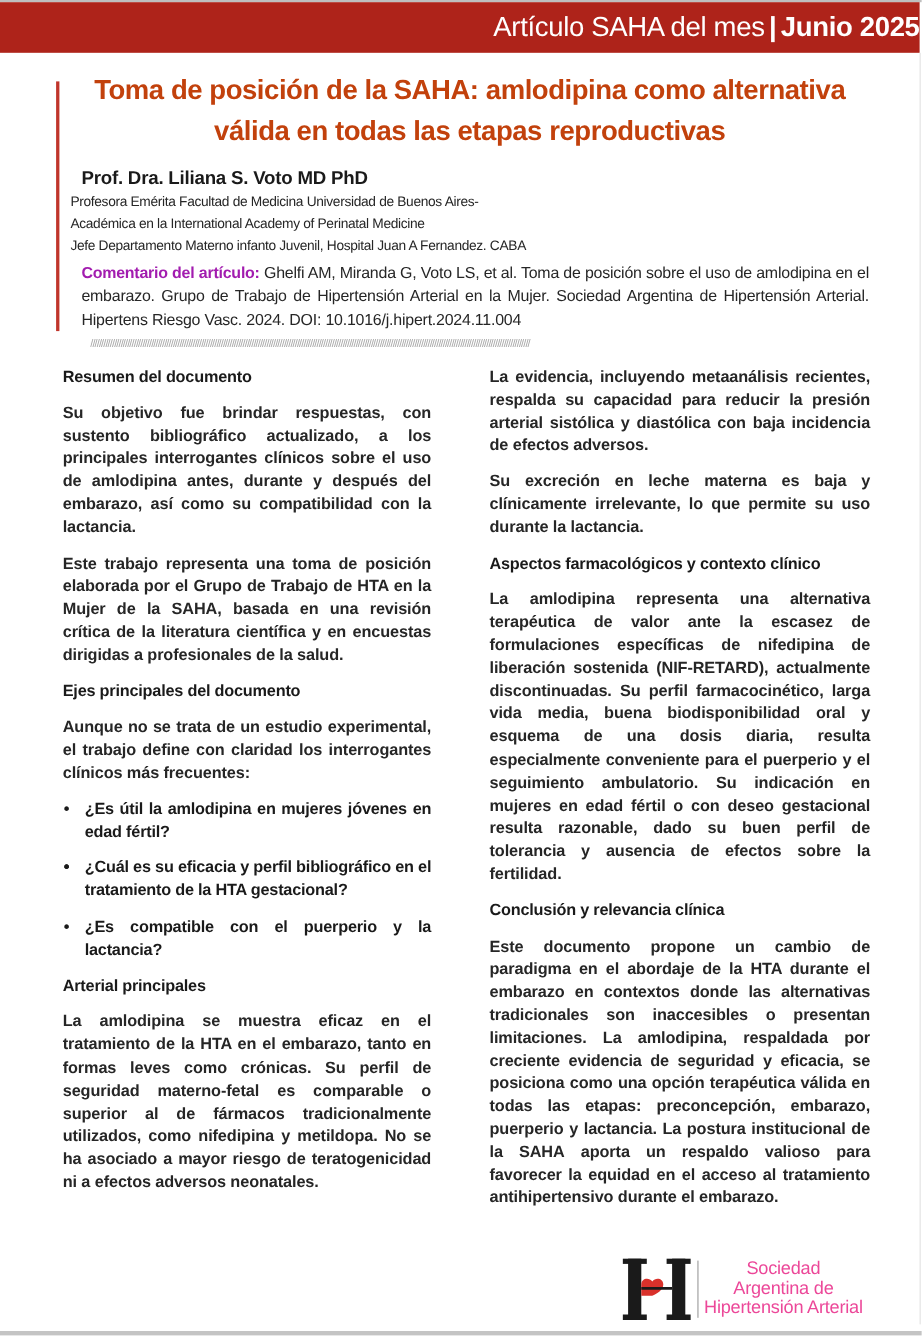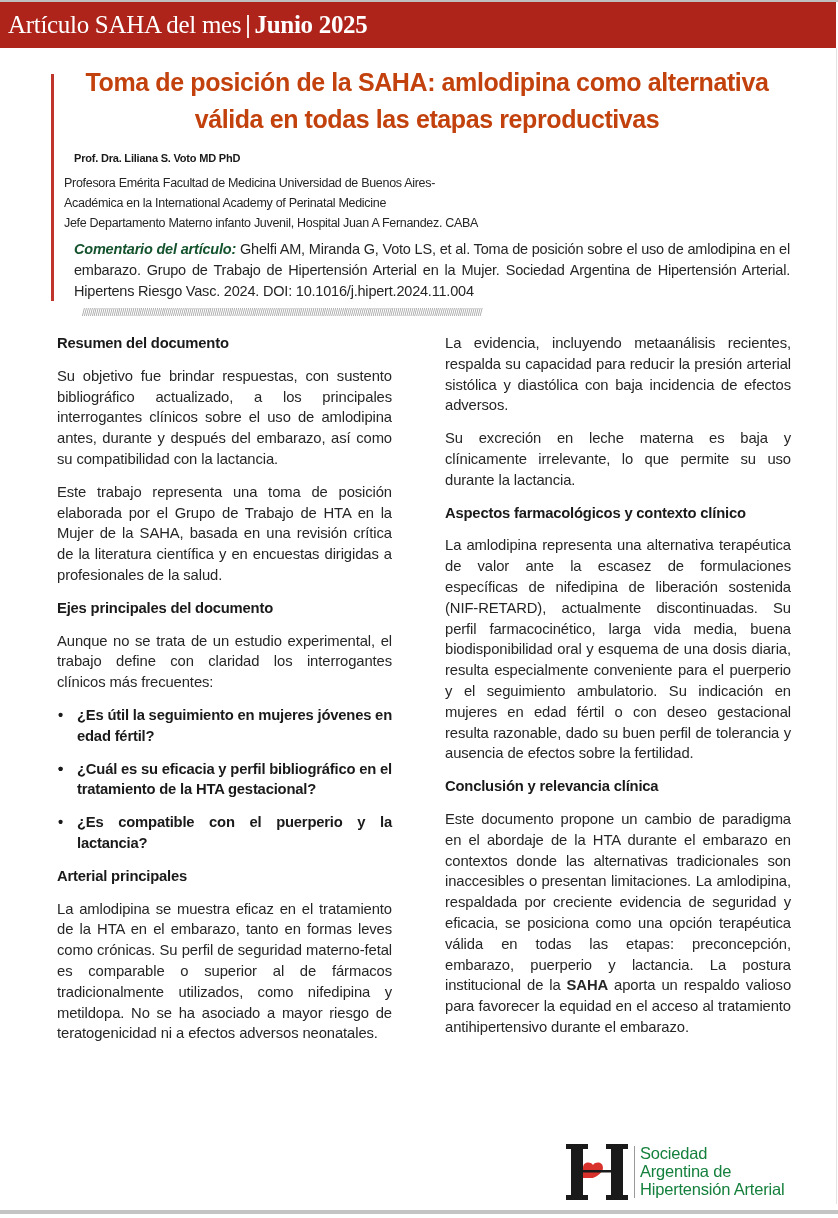--- a/index.html
+++ b/index.html
@@ -4,61 +4,61 @@
 <style>
   * { box-sizing: border-box; margin: 0; padding: 0; }
   html, body { width: 838px; height: 1218px; background: #ffffff; overflow: hidden; }
   body { position: relative; font-family: "Liberation Sans", sans-serif; color: #262626; }
 
   .top-rule { position: absolute; left: 0; top: 0; width: 838px; height: 2px; background: #bfbfbf; }
   .banner {
     position: absolute; left: 0; top: 2px; width: 836px; height: 46px;
     background: #ae231a; color: #ffffff;
     font-size: 25px; line-height: 46px; padding-left: 8px; white-space: nowrap;
-    font-family: Liberation Serif, serif; letter-spacing: -0.3px;
+    font-family: Liberation Sans, sans-serif; letter-spacing: -0.3px; text-align: right;
   }
   .banner .light { font-weight: normal; }
   .banner .sep { font-weight: bold; margin: 0 4px; }
   .banner .bold { font-weight: bold; }
   .right-edge { position: absolute; left: 836px; top: 48px; width: 1px; height: 1156px; background: #e2e2e2; }
 
   .accent-bar { position: absolute; left: 51px; top: 74px; width: 3px; height: 227px; background: #c0352b; }
 
   .title {
     position: absolute; left: 74px; top: 64px; width: 706px;
     text-align: center; font-weight: bold; font-size: 25px; line-height: 37px; color: #c2410c;
     letter-spacing: -0.4px;
   }
-  .author { position: absolute; left: 74px; top: 152px; font-weight: bold; font-size: 11px; color: #1a1a1a; letter-spacing: -0.2px; }
+  .author { position: absolute; left: 74px; top: 152px; font-weight: bold; font-size: 17px; color: #1a1a1a; letter-spacing: -0.2px; }
   .affil { position: absolute; left: 64px; top: 173px; font-size: 12.5px; line-height: 20px; color: #262626; letter-spacing: -0.3px; }
   .comment {
     position: absolute; left: 74px; top: 239px; width: 716px;
     font-size: 14.5px; line-height: 21px; text-align: justify; color: #262626; letter-spacing: -0.2px;
   }
-  .comment b { color: #14532d; font-style: italic; }
+  .comment b { color: #a21caf; }
 
   .slashes {
     position: absolute; left: 82px; top: 306px; width: 692px; height: 14px; overflow: hidden;
     font-size: 10px; line-height: 14px; color: #a6a6a6; white-space: nowrap; letter-spacing: -0.8px;
     font-family: "Liberation Sans", sans-serif;
   }
 
   .col { position: absolute; top: 333px; font-size: 14.8px; line-height: 20.8px; color: #262626; }
   .col.left { left: 57px; width: 335px; }
   .col.right { left: 445px; width: 346px; top: 333px; }
   .col h3 { font-size: 14.8px; font-weight: bold; color: #1a1a1a; line-height: 20.8px; margin-bottom: 12px; letter-spacing: -0.2px; }
-  .col p { text-align: justify; margin-bottom: 12px; letter-spacing: -0.1px; }
+  .col p { text-align: justify; margin-bottom: 12px; letter-spacing: -0.1px; font-weight: bold; }
   .col ul { list-style: none; margin-bottom: 12px; }
   .col li { position: relative; padding-left: 20px; font-weight: bold; text-align: justify; margin-bottom: 12px; color: #1a1a1a; letter-spacing: -0.2px; }
   .col li .bullet { position: absolute; left: 1px; top: 0; font-weight: bold; }
 
   .logo { position: absolute; left: 566px; top: 1144px; width: 250px; height: 56px; }
   .logo-h { position: absolute; left: 0; top: 0; width: 62px; height: 56px; }
   .logo-divider { position: absolute; left: 68px; top: 2px; width: 1px; height: 52px; background: #9a9a9a; }
-  .logo-text { position: absolute; left: 74px; top: 0; font-size: 16.5px; line-height: 18px; color: #15803d; white-space: nowrap; letter-spacing: -0.2px; }
+  .logo-text { position: absolute; left: 74px; top: 0; font-size: 16.5px; line-height: 18px; color: #ec4899; white-space: nowrap; letter-spacing: -0.2px; text-align: center; }
 
   .bottom-rule { position: absolute; left: 0; top: 1210px; width: 838px; height: 4px; background: #c4c4c4; }
 </style>
 </head>
 <body>
 
 <div class="top-rule"></div>
 
 <header class="banner">
   <span class="light">Artículo SAHA del mes</span><span class="sep">|</span><span class="bold">Junio 2025</span>
@@ -85,21 +85,21 @@
 <div class="slashes">//////////////////////////////////////////////////////////////////////////////////////////////////////////////////////////////////////////////////////////////////////////////////////////////////////////</div>
 
 <section class="col left">
   <h3>Resumen del documento</h3>
   <p>Su objetivo fue brindar respuestas, con sustento bibliográfico actualizado, a los principales interrogantes clínicos sobre el uso de amlodipina antes, durante y después del embarazo, así como su compatibilidad con la lactancia.</p>
   <p>Este trabajo representa una toma de posición elaborada por el Grupo de Trabajo de HTA en la Mujer de la SAHA, basada en una revisión crítica de la literatura científica y en encuestas dirigidas a profesionales de la salud.</p>
 
   <h3>Ejes principales del documento</h3>
   <p>Aunque no se trata de un estudio experimental, el trabajo define con claridad los interrogantes clínicos más frecuentes:</p>
   <ul>
-    <li><span class="bullet">•</span><span>¿Es útil la seguimiento en mujeres jóvenes en edad fértil?</span></li>
+    <li><span class="bullet">•</span><span>¿Es útil la amlodipina en mujeres jóvenes en edad fértil?</span></li>
     <li><span class="bullet">•</span></li>
     <li><span class="bullet">•</span><span>¿Cuál es su eficacia y perfil bibliográfico en el tratamiento de la HTA gestacional?</span></li>
     <li><span class="bullet">•</span><span>¿Es compatible con el puerperio y la lactancia?</span></li>
   </ul>
 
   <h3>Arterial principales</h3>
   <p>La amlodipina se muestra eficaz en el tratamiento de la HTA en el embarazo, tanto en formas leves como crónicas. Su perfil de seguridad materno-fetal es comparable o superior al de fármacos tradicionalmente utilizados, como nifedipina y metildopa. No se ha asociado a mayor riesgo de teratogenicidad ni a efectos adversos neonatales.</p>
 </section>
 
 <section class="col right">

